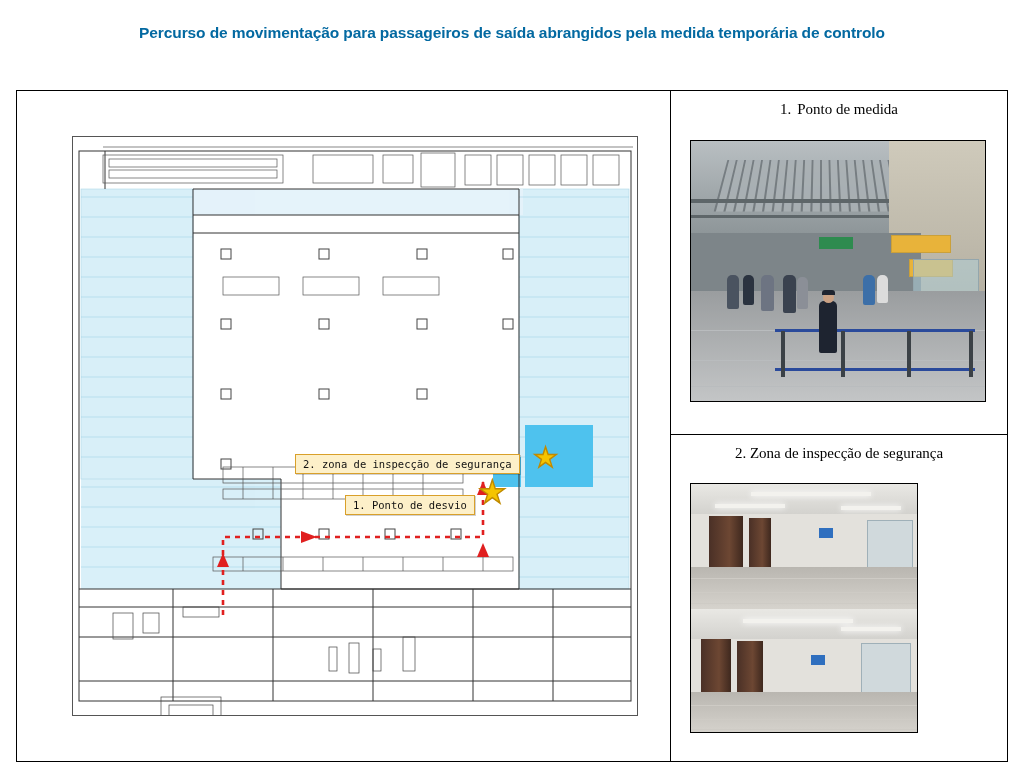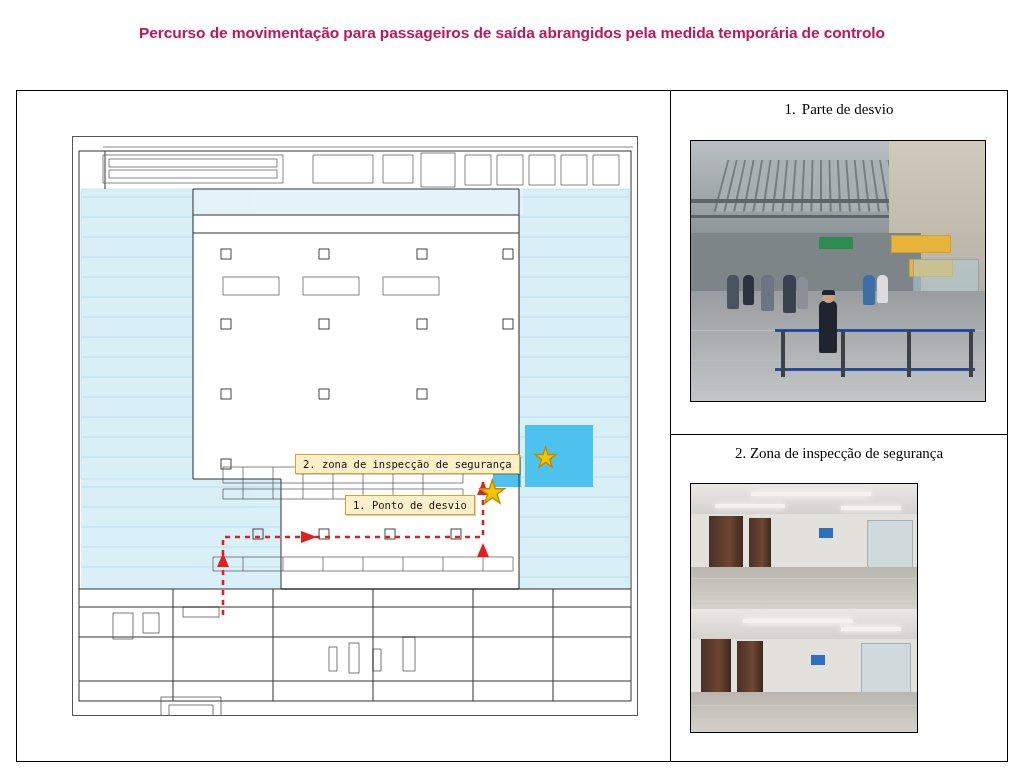--- a/index.html
+++ b/index.html
@@ -17,21 +17,21 @@
 
   
   .title-block {
     width: 1024px;
     padding-top: 22px;
     text-align: center;
   }
   .title-line {
     font-size: 15.5px;
     font-weight: bold;
-    color: #be185d;
+    color: #0369a1;
     line-height: 22px;
     letter-spacing: -0.1px;
   }
 
   
   .frame {
     position: absolute;
     left: 16px;
     top: 90px;
     width: 992px;
@@ -421,21 +421,21 @@
 
       <div class="star" id="star-zone">★</div>
       <div class="star" id="star-point">★</div>
     </div>
   </div>
 
   <div class="right-pane">
 
     <div class="right-top">
       <div class="panel-caption">
-        <span class="num">1.</span><span>Parte de desvio</span>
+        <span class="num">1.</span><span>Ponto de medida</span>
       </div>
 
       <div class="photo-box" id="photo1">
         <div class="ph1">
           <div class="ceiling"></div>
           <div class="ceil-grid"></div>
           <div class="ceil-beam" style="top:58px;"></div>
           <div class="ceil-beam" style="top:74px;height:3px;"></div>
           <div class="wall-right"></div>
           <div class="back-wall"></div>

